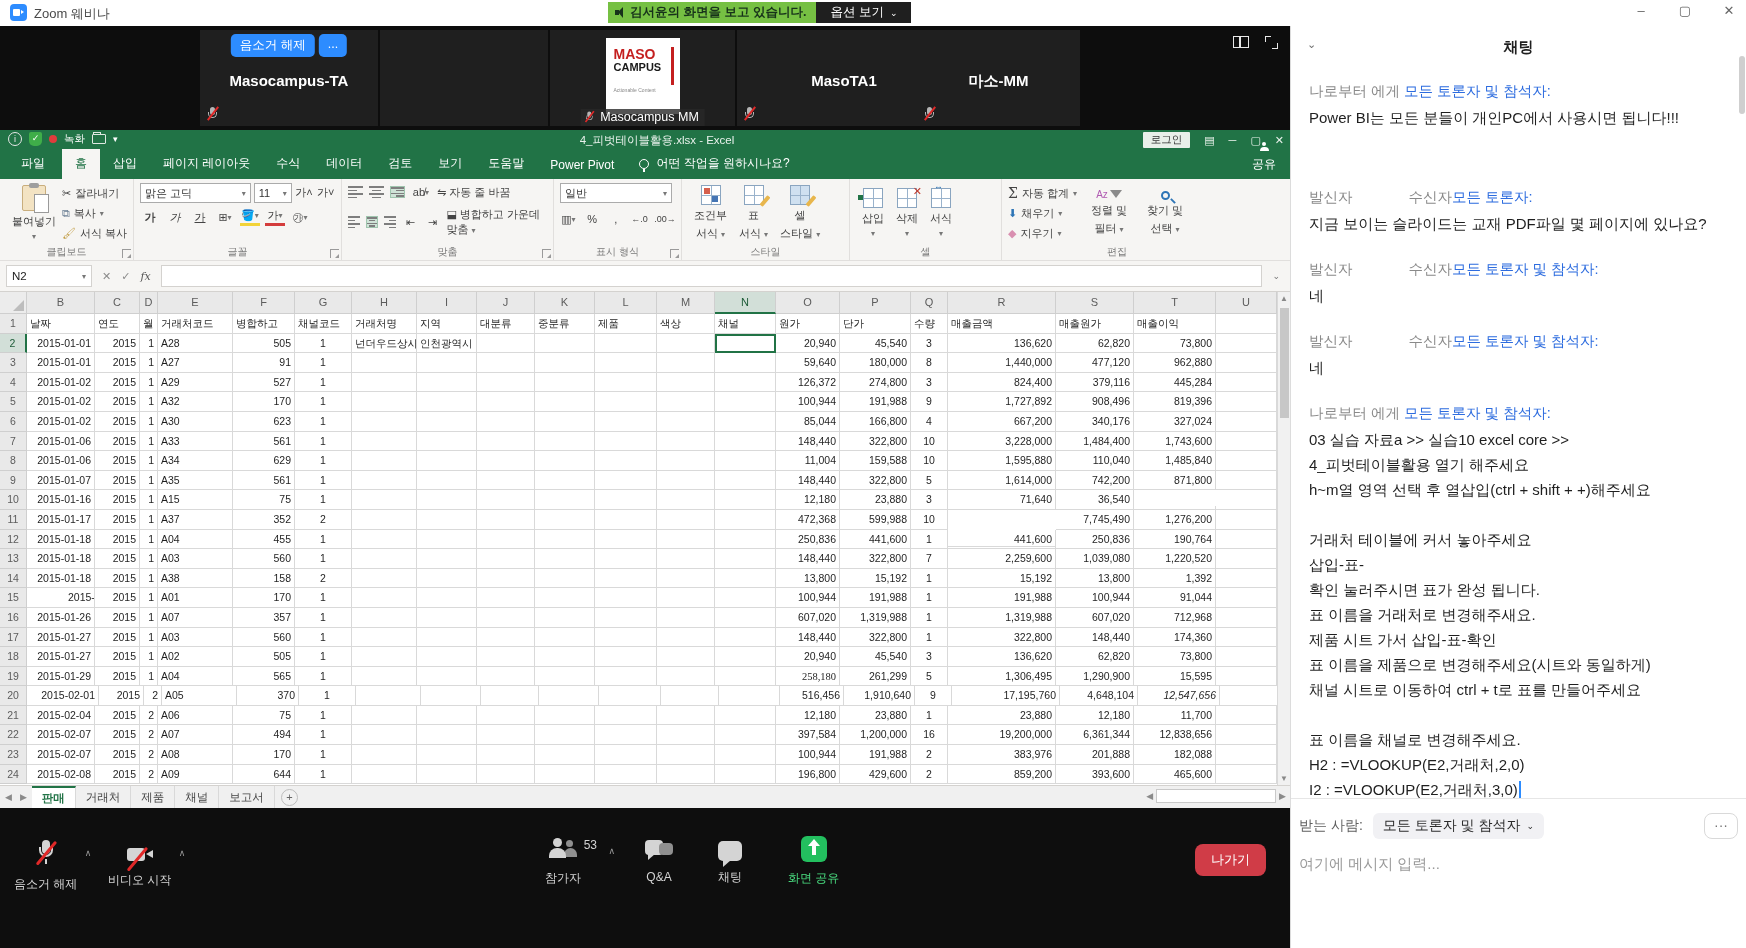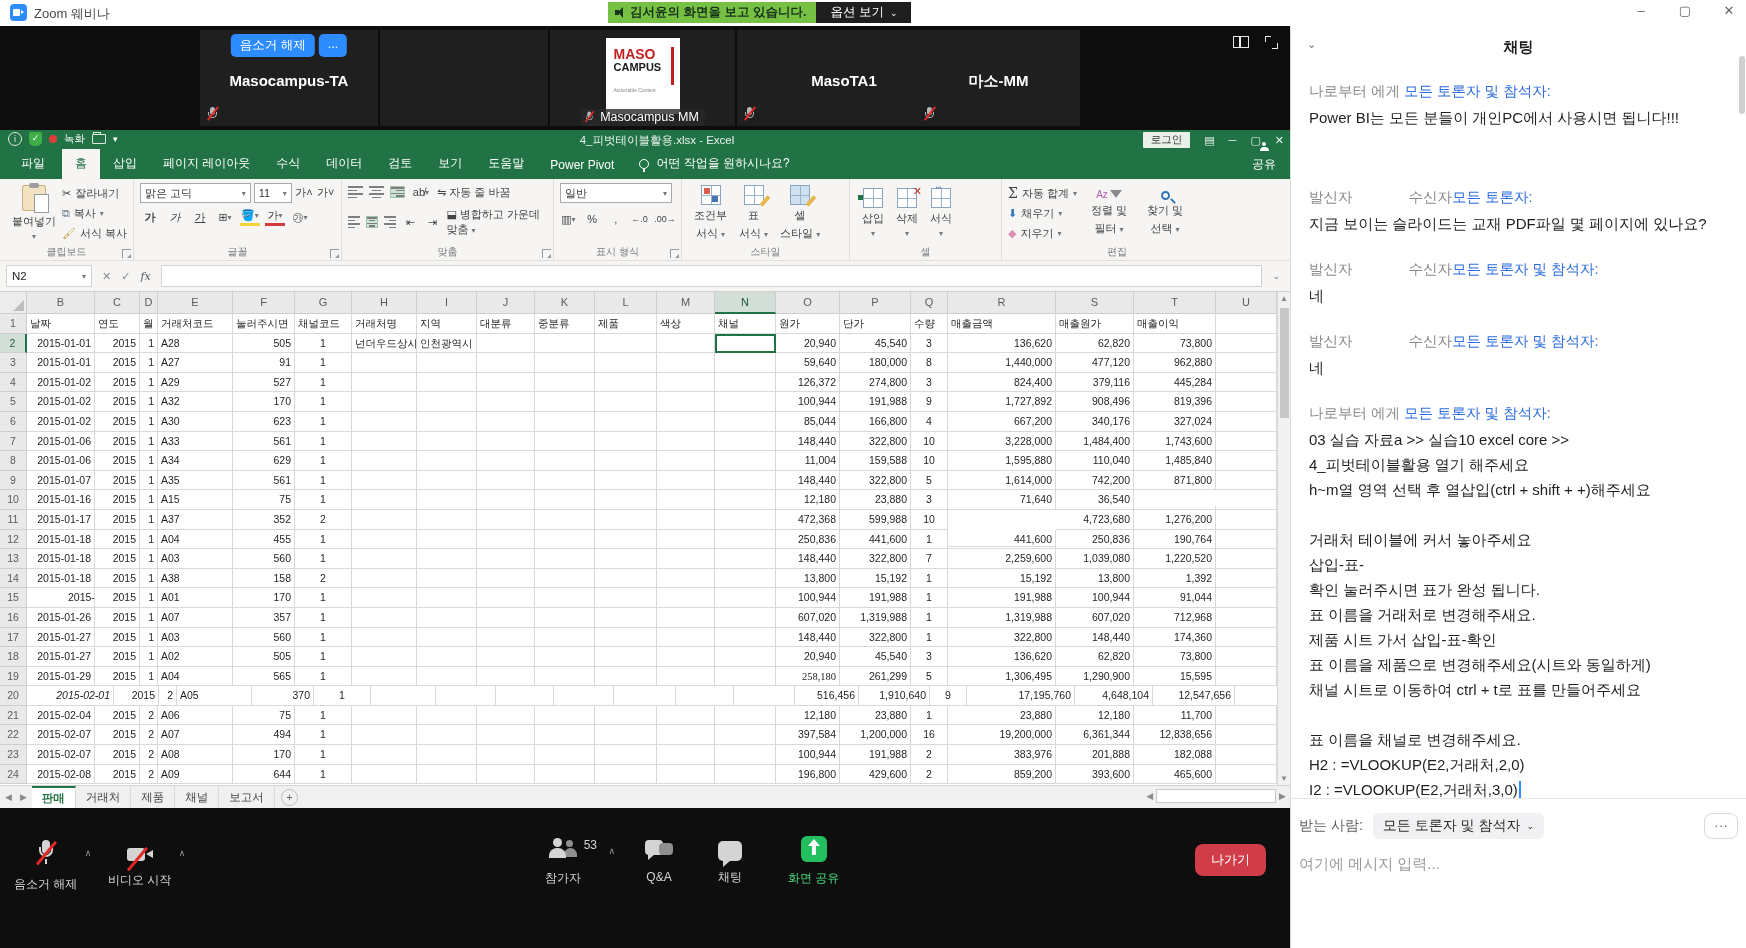--- a/index.html
+++ b/index.html
@@ -574,21 +574,21 @@
                 <div class="gh-cell" style="width: 78px;">S</div>
                 <div class="gh-cell" style="width: 82px;">T</div>
                 <div class="gh-cell" style="width: 61px;">U</div>
               </div>
               <div class="g-row">
                 <div class="g-rn">1</div>
                 <div class="g-cell" style="width: 68px; text-align: left;">날짜</div>
                 <div class="g-cell" style="width: 45px; text-align: left;">연도</div>
                 <div class="g-cell" style="width: 18px; text-align: left;">월</div>
                 <div class="g-cell" style="width: 75px; text-align: left;">거래처코드</div>
-                <div class="g-cell" style="width: 62px; text-align: left;">눌러주시면</div>
+                <div class="g-cell" style="width: 62px; text-align: left;">병합하고</div>
                 <div class="g-cell" style="width: 57px; text-align: left;">채널코드</div>
                 <div class="g-cell" style="width: 65px; text-align: left;">거래처명</div>
                 <div class="g-cell" style="width: 60px; text-align: left;">지역</div>
                 <div class="g-cell" style="width: 58px; text-align: left;">대분류</div>
                 <div class="g-cell" style="width: 60px; text-align: left;">중분류</div>
                 <div class="g-cell" style="width: 62px; text-align: left;">제품</div>
                 <div class="g-cell" style="width: 58px; text-align: left;">색상</div>
                 <div class="g-cell" style="width: 61px; text-align: left;">채널</div>
                 <div class="g-cell" style="width: 64px; text-align: left;">원가</div>
                 <div class="g-cell" style="width: 71px; text-align: left;">단가</div>
@@ -817,21 +817,21 @@
                 <div class="g-cell" style="width: 60px; text-align: left;"></div>
                 <div class="g-cell" style="width: 58px; text-align: left;"></div>
                 <div class="g-cell" style="width: 60px; text-align: left;"></div>
                 <div class="g-cell" style="width: 62px; text-align: left;"></div>
                 <div class="g-cell" style="width: 58px; text-align: left;"></div>
                 <div class="g-cell" style="width: 61px; text-align: left;"></div>
                 <div class="g-cell" style="width: 64px; text-align: right;">472,368</div>
                 <div class="g-cell" style="width: 71px; text-align: right;">599,988</div>
                 <div class="g-cell" style="width: 37px; text-align: center;">10</div>
                 <div class="g-cell" style="width: 108px; text-align: center; margin-top: 36px;">5,999,880</div>
-                <div class="g-cell" style="width: 78px; text-align: right;">4,723,680</div>
+                <div class="g-cell" style="width: 78px; text-align: right;">7,745,490</div>
                 <div class="g-cell" style="width: 82px; text-align: right;">1,276,200</div>
                 <div class="g-cell" style="width: 61px; text-align: left;"></div>
               </div>
               <div class="g-row">
                 <div class="g-rn">12</div>
                 <div class="g-cell" style="width: 68px; text-align: right;">2015-01-18</div>
                 <div class="g-cell" style="width: 45px; text-align: right;">2015</div>
                 <div class="g-cell" style="width: 18px; text-align: right;">1</div>
                 <div class="g-cell" style="width: 75px; text-align: left;">A04</div>
                 <div class="g-cell" style="width: 62px; text-align: right;">455</div>
@@ -1007,39 +1007,39 @@
                 <div class="g-cell" style="width: 64px; text-align: right; font-family: Liberation Serif, serif;">258,180</div>
                 <div class="g-cell" style="width: 71px; text-align: right;">261,299</div>
                 <div class="g-cell" style="width: 37px; text-align: center;">5</div>
                 <div class="g-cell" style="width: 108px; text-align: right;">1,306,495</div>
                 <div class="g-cell" style="width: 78px; text-align: right;">1,290,900</div>
                 <div class="g-cell" style="width: 82px; text-align: right;">15,595</div>
                 <div class="g-cell" style="width: 61px; text-align: left;"></div>
               </div>
               <div class="g-row">
                 <div class="g-rn">20</div>
-                <div class="g-cell" style="width: 87px; text-align: right; font-style: italic;">2015-02-01</div>
+                <div class="g-cell" style="width: 72px; text-align: right;">2015-02-01</div>
                 <div class="g-cell" style="width: 45px; text-align: right;">2015</div>
                 <div class="g-cell" style="width: 18px; text-align: right;">2</div>
                 <div class="g-cell" style="width: 75px; text-align: left;">A05</div>
                 <div class="g-cell" style="width: 62px; text-align: right;">370</div>
                 <div class="g-cell" style="width: 57px; text-align: center;">1</div>
                 <div class="g-cell" style="width: 65px; text-align: left;"></div>
                 <div class="g-cell" style="width: 60px; text-align: left;"></div>
                 <div class="g-cell" style="width: 58px; text-align: left;"></div>
                 <div class="g-cell" style="width: 60px; text-align: left;"></div>
                 <div class="g-cell" style="width: 62px; text-align: left;"></div>
                 <div class="g-cell" style="width: 58px; text-align: left;"></div>
                 <div class="g-cell" style="width: 61px; text-align: left;"></div>
                 <div class="g-cell" style="width: 64px; text-align: right;">516,456</div>
                 <div class="g-cell" style="width: 71px; text-align: right;">1,910,640</div>
                 <div class="g-cell" style="width: 37px; text-align: center;">9</div>
                 <div class="g-cell" style="width: 108px; text-align: right;">17,195,760</div>
                 <div class="g-cell" style="width: 78px; text-align: right;">4,648,104</div>
-                <div class="g-cell" style="width: 82px; text-align: right;">12,547,656</div>
+                <div class="g-cell" style="width: 82px; text-align: right; font-style: italic;">12,547,656</div>
                 <div class="g-cell" style="width: 61px; text-align: left;"></div>
               </div>
               <div class="g-row">
                 <div class="g-rn">21</div>
                 <div class="g-cell" style="width: 68px; text-align: right;">2015-02-04</div>
                 <div class="g-cell" style="width: 45px; text-align: right;">2015</div>
                 <div class="g-cell" style="width: 18px; text-align: right;">2</div>
                 <div class="g-cell" style="width: 75px; text-align: left;">A06</div>
                 <div class="g-cell" style="width: 62px; text-align: right;">75</div>
                 <div class="g-cell" style="width: 57px; text-align: center;">1</div>

